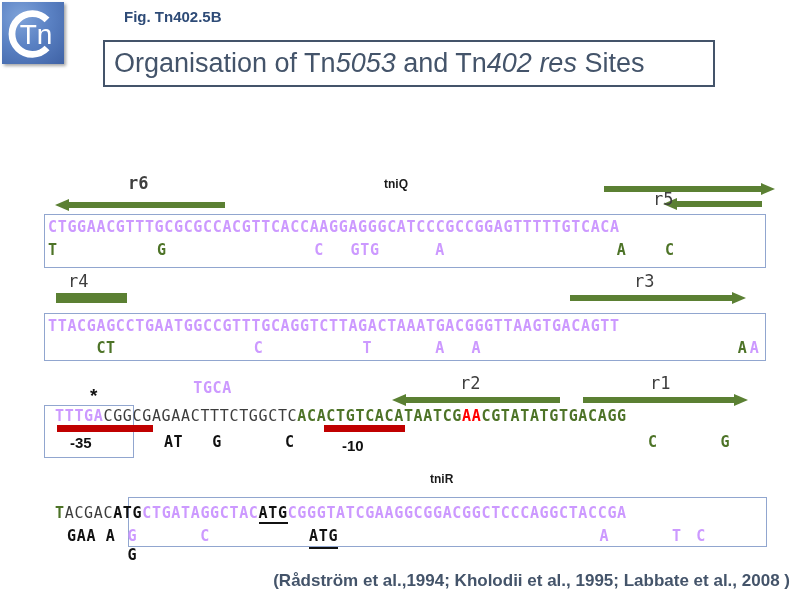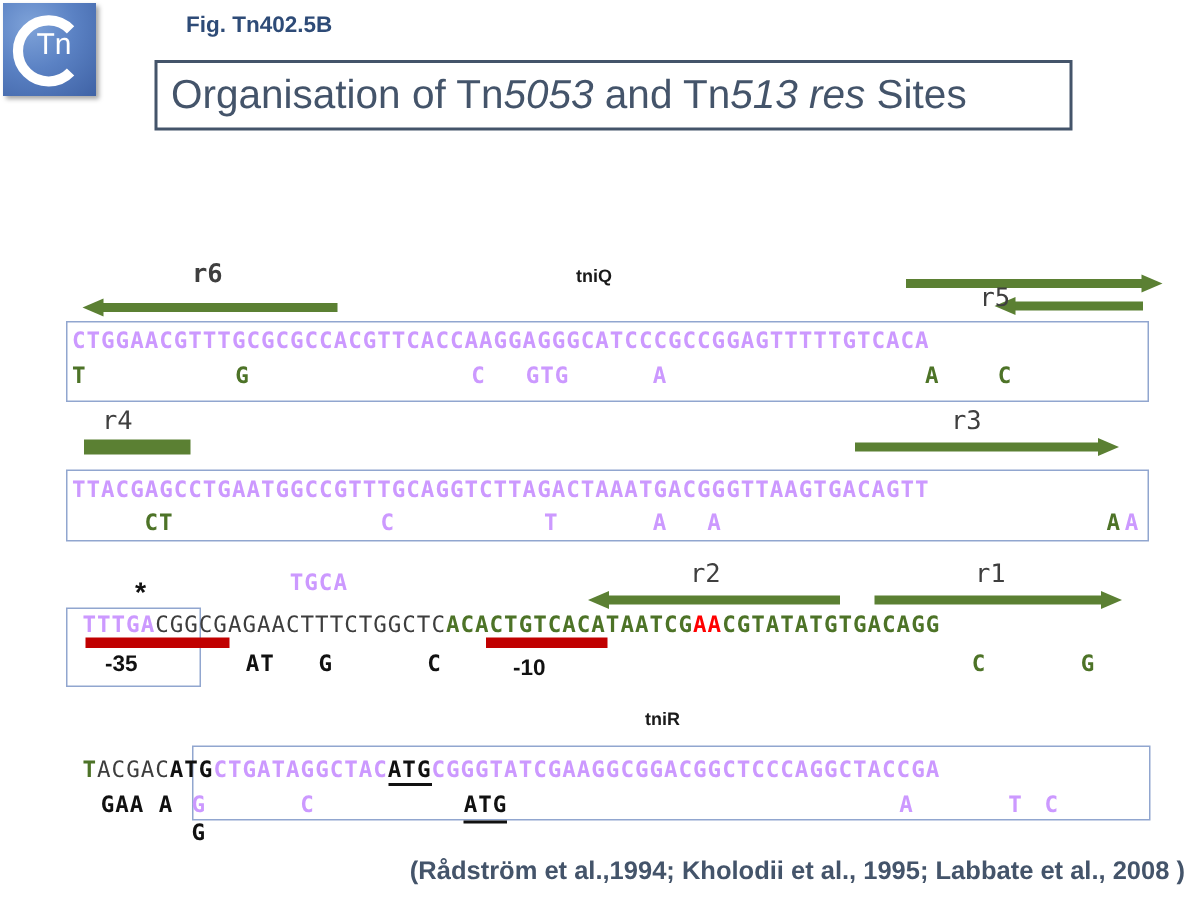--- a/index.html
+++ b/index.html
@@ -5,21 +5,21 @@
   html,body{margin:0;padding:0;background:#fff;}
   #canvas{position:relative;width:800px;height:600px;background:#ffffff;overflow:hidden;
           font-family:"Liberation Sans",sans-serif;}
   .abs{position:absolute;}
   
   #logo{left:2px;top:2px;width:62px;height:62px;
         background:radial-gradient(circle at 30% 25%,#7fa3d9 0%,#5b82c4 45%,#3f62a5 100%);
         box-shadow:2px 2px 3px rgba(0,0,0,.35);}
   #logo svg{position:absolute;left:0;top:0;}
   #logo .tn{position:absolute;left:14px;top:17px;width:40px;text-align:center;
-            color:#fff;font-size:20px;font-weight:400;letter-spacing:0;}
+            color:#fff;font-size:28px;font-weight:400;letter-spacing:0;}
   
   #fig-label{left:124px;top:8px;font-size:15px;font-weight:600;color:#2e4b77;}
   #title-box{left:103px;top:40px;width:612px;height:47px;border:2px solid #44546A;
              display:flex;align-items:center;padding-left:9px;box-sizing:border-box;}
   #title{font-size:27px;color:#44546A;white-space:nowrap;}
   #title .it{font-style:italic;}
   
   .seq{position:absolute;font-family:"DejaVu Sans Mono",monospace;font-size:15px;
        font-weight:bold;letter-spacing:0.66px;white-space:pre;line-height:21px;}
   .purple{color:#CC99FF;}
@@ -54,21 +54,21 @@
 
 <div id="canvas">
   <div class="abs" id="logo">
     <svg width="62" height="62" viewBox="0 0 64 64">
       <path d="M46.5 18.5 A21 21 0 1 0 46.5 47.5" fill="none" stroke="#ffffff" stroke-width="7"></path>
     </svg>
     <span class="tn">Tn</span>
   </div>
   <div class="abs" id="fig-label">Fig. Tn402.5B</div>
   <div class="abs" id="title-box">
-    <span id="title"><span>Organisation of Tn</span><span class="it">5053</span><span> and Tn</span><span class="it">513</span><span> </span><span class="it">res</span><span> Sites</span></span>
+    <span id="title"><span>Organisation of Tn</span><span class="it">5053</span><span> and Tn</span><span class="it">402</span><span> </span><span class="it">res</span><span> Sites</span></span>
   </div>
   <div class="abs" id="citation">(Rådström et al.,1994; Kholodii et al., 1995; Labbate et al., 2008 )</div>
   <div id="figure-layer">
       <div class="seqbox" style="left: 44px; top: 214px; position: absolute; width: 722px; height: 54px;"></div>
       <div class="arrow left" style="left: 55px; top: 199px; position: absolute; width: 170px;">
         <div class="shaft"></div>
         <div class="head"></div>
       </div>
       <div class="arrow right" style="left: 604px; top: 183px; position: absolute; width: 171px;">
         <div class="shaft"></div>

